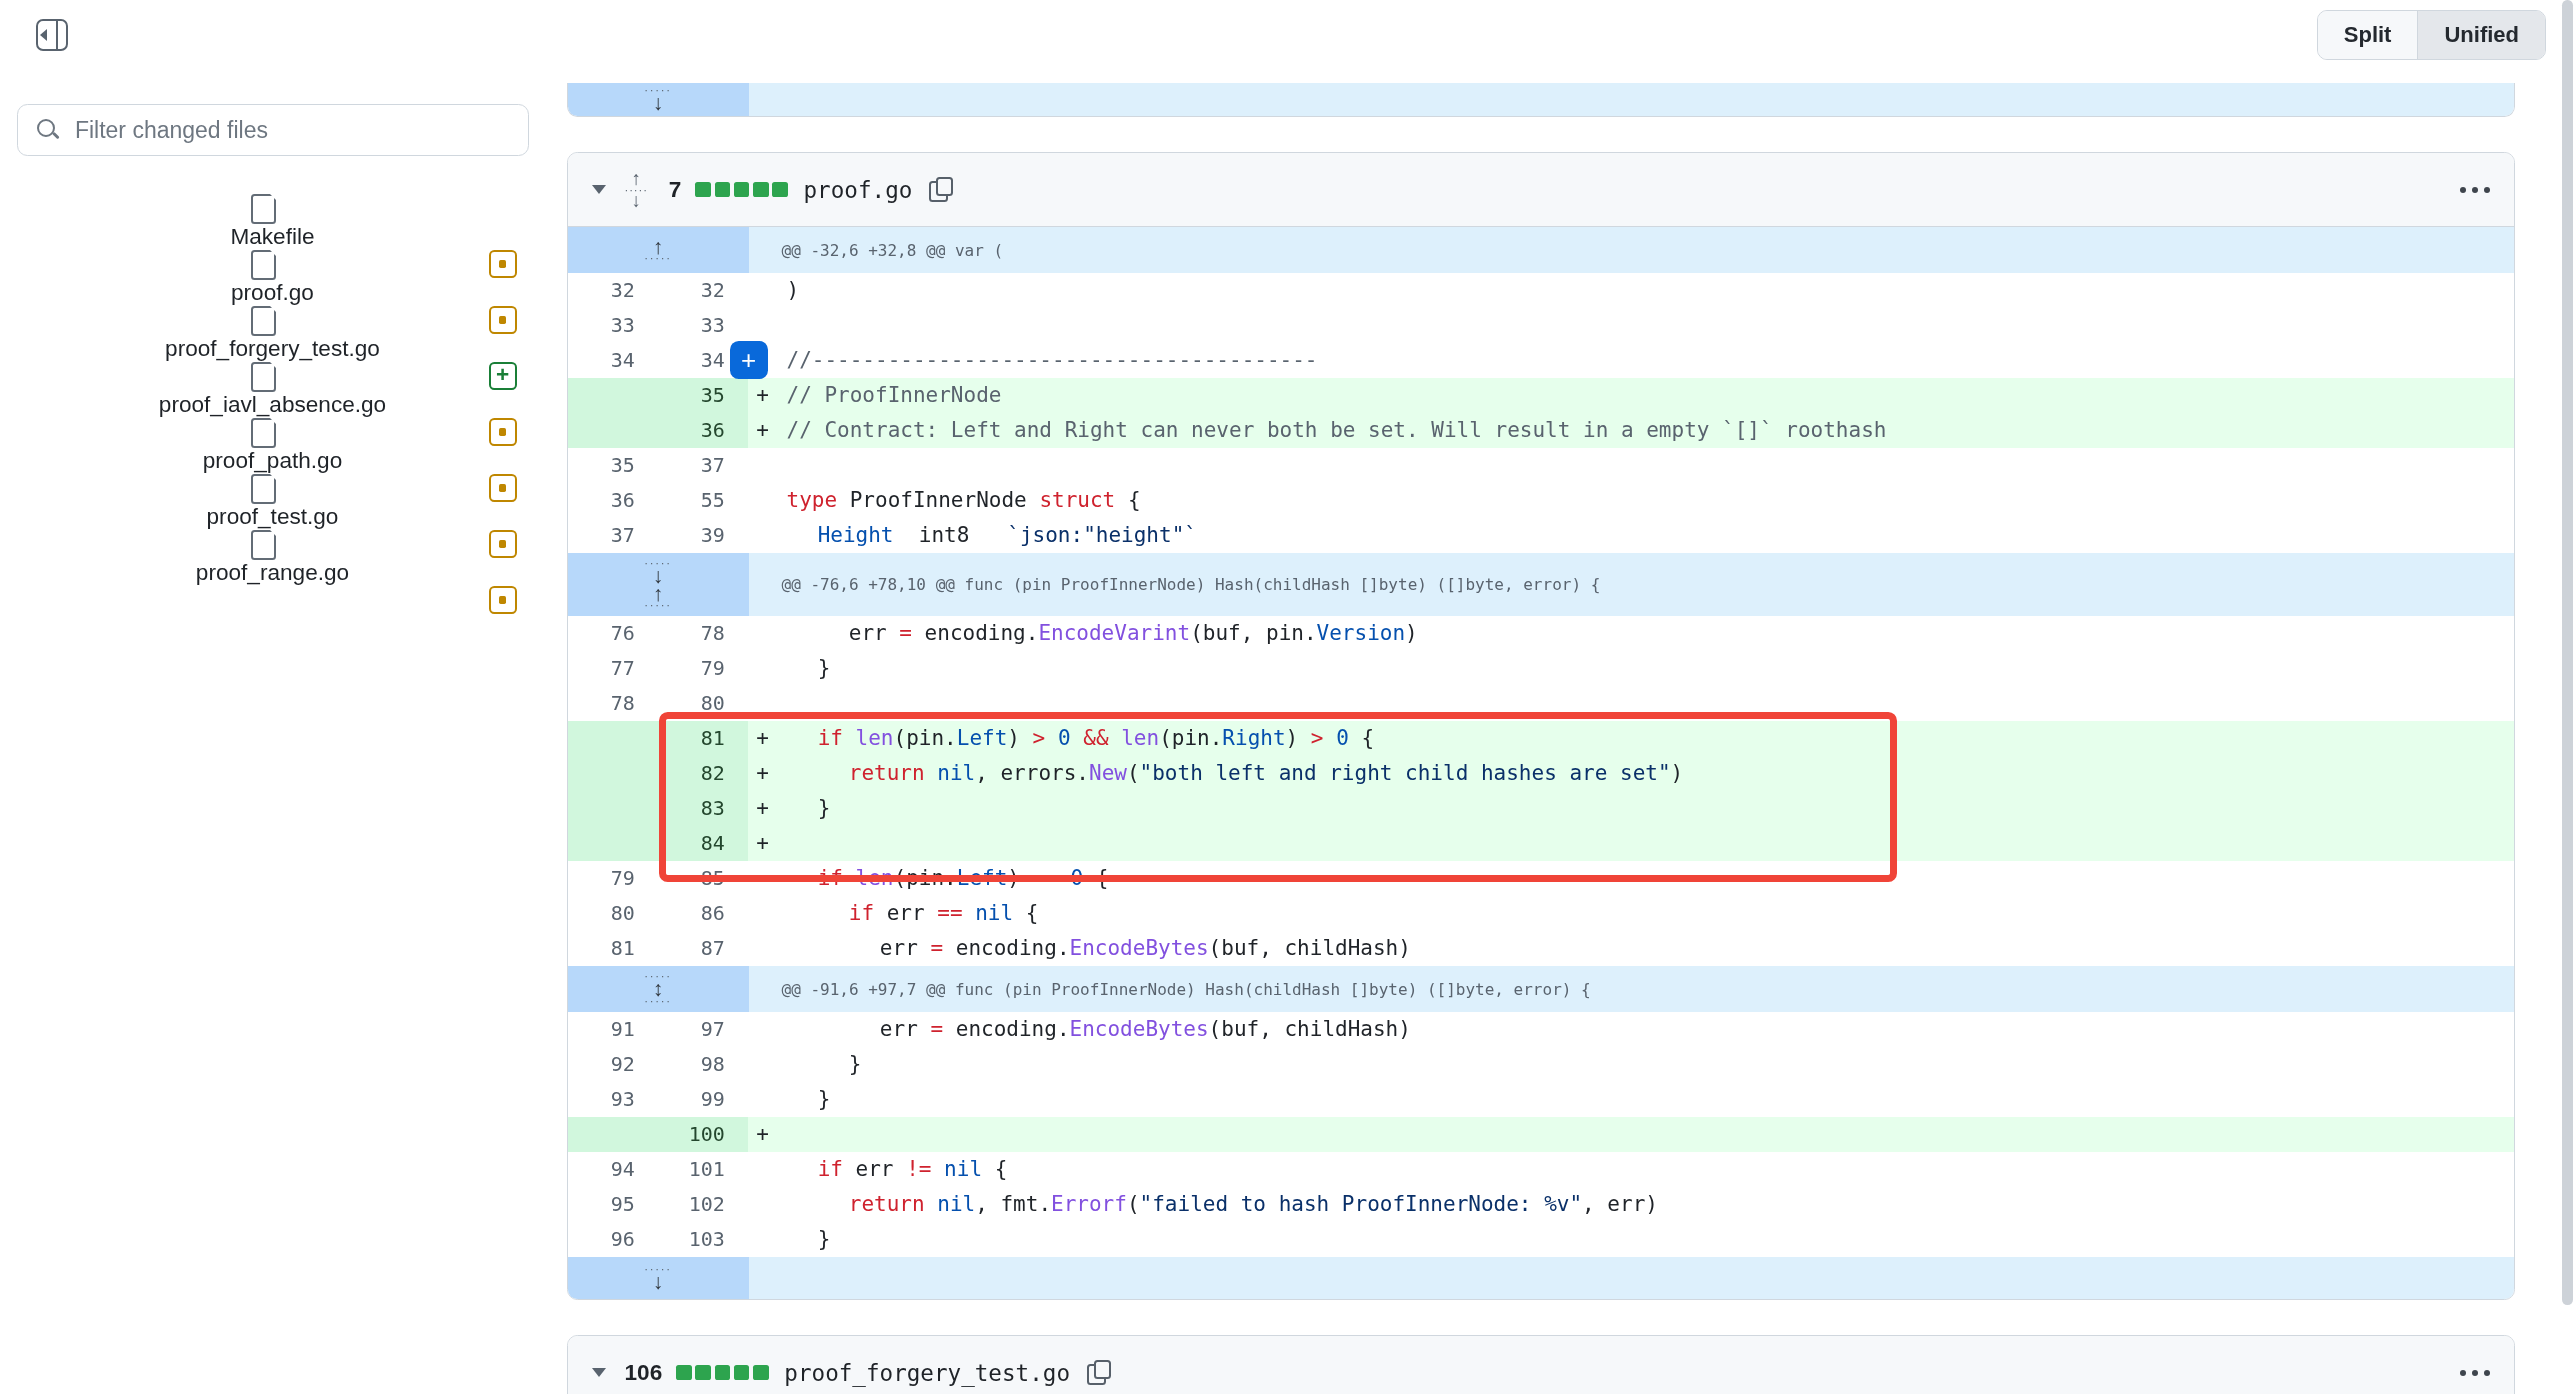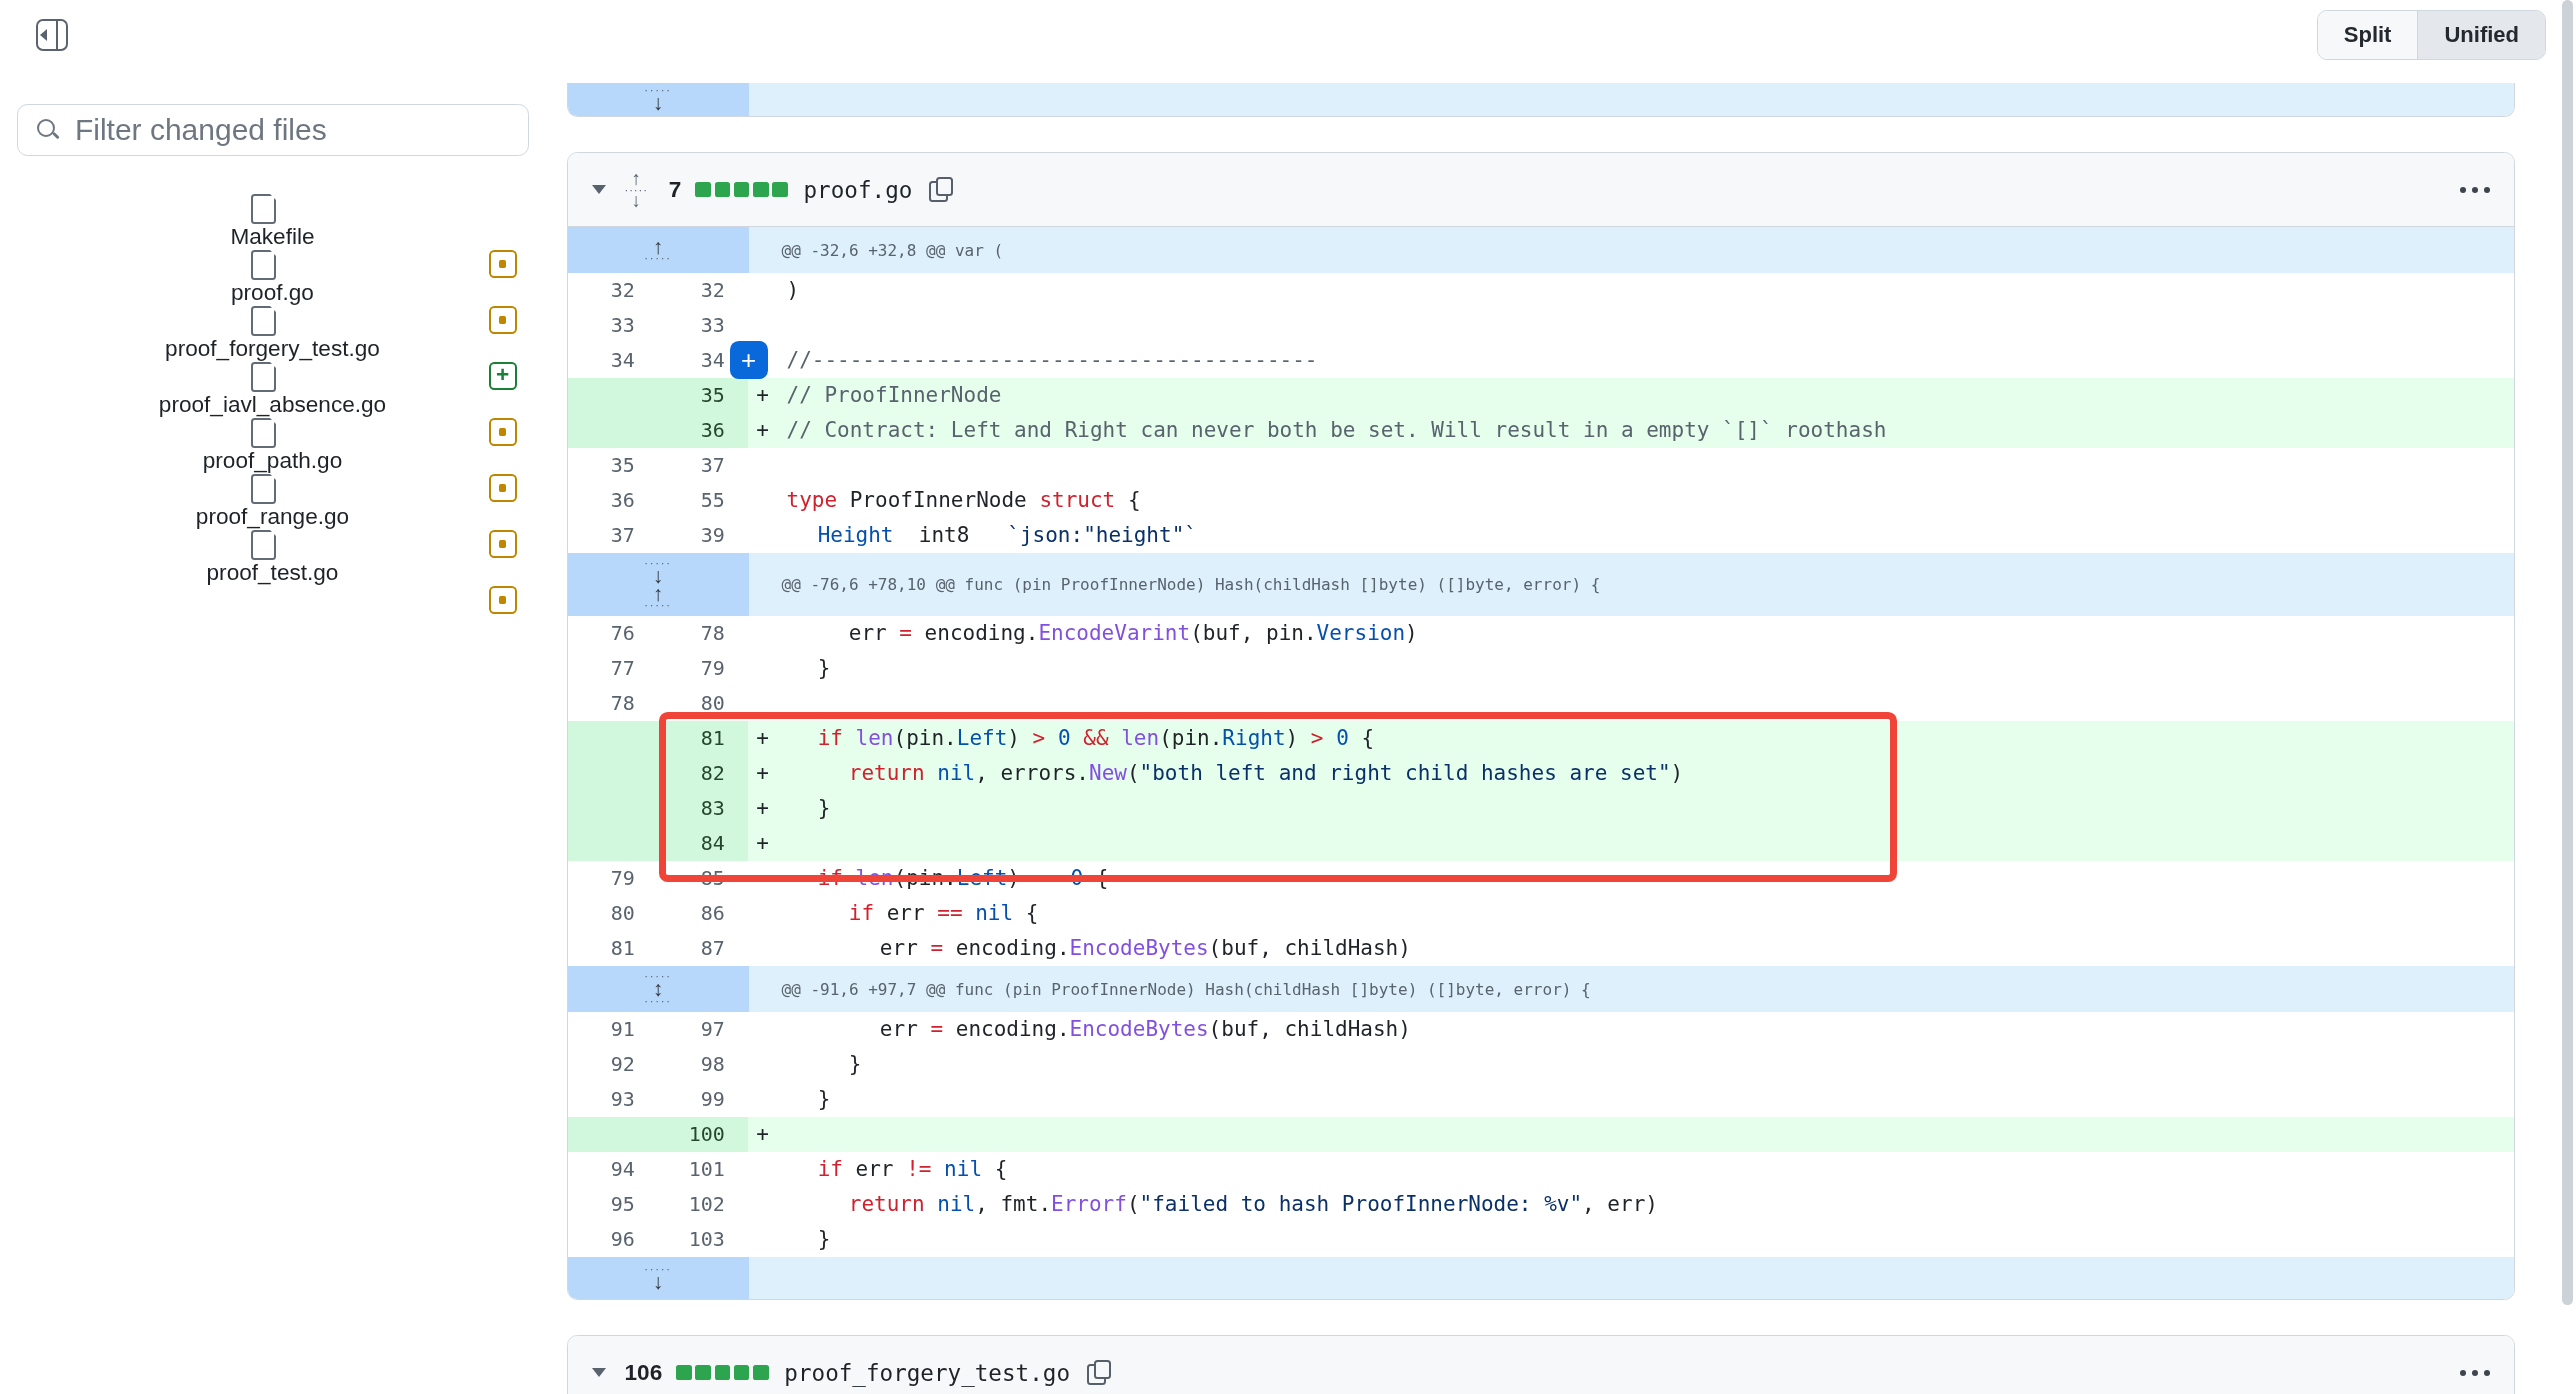--- a/index.html
+++ b/index.html
@@ -23,21 +23,21 @@
   
   .content{display:flex;align-items:flex-start;}
   .sidebar{width:512px;margin-left:16.5px;padding-top:34px;flex:none;}
   .main{flex:none;width:1948px;margin-left:38px;padding-top:13px;}
 
   
   .filter{display:flex;align-items:center;height:50px;border:0.9px solid #d0d7de;border-radius:10.4px;background:#fff;padding:0 17.4px;}
   .search-ic{position:relative;width:26px;height:26px;margin-right:12px;flex:none;}
   .search-ic::before{content:"";position:absolute;left:1.7px;top:1.7px;width:14px;height:14px;border:2.6px solid #6e7781;border-radius:50%;}
   .search-ic::after{content:"";position:absolute;left:17.4px;top:17.4px;width:7.8px;height:2.6px;background:#6e7781;transform:rotate(45deg);border-radius:1.7px;}
-  .filter input{border:none;outline:none;flex:1;font-family:"Liberation Sans",sans-serif;font-size:30px;color:#1f2328;background:transparent;}
+  .filter input{border:none;outline:none;flex:1;font-family:"Liberation Sans",sans-serif;font-size:23px;color:#1f2328;background:transparent;}
   .filter input::placeholder{color:#6e7781;}
   .filetree{list-style:none;margin:38px 0 0 0;padding:0;}
   .filetree li{display:flex;align-items:center;height:56px;padding:0 12px 0 12px;border-radius:8.7px;cursor:pointer;flex-direction:column;}
   .doc-ic{position:relative;width:21px;height:26px;border:2.6px solid #636c76;border-radius:3.5px;margin-right:17.4px;flex:none;}
   .doc-ic::after{content:"";position:absolute;top:-2.6px;right:-2.6px;width:0;height:0;
       border-top:8.7px solid #fff;border-left:8.7px solid transparent;}
   .fname{font-size:22.6px;color:#1f2328;}
   .status{margin-left:auto;width:24px;height:24px;border-radius:5.2px;position:relative;flex:none;}
   .status.modified{border:2.6px solid #bf8700;}
   .status.modified::after{content:"";position:absolute;left:50%;top:50%;width:7.8px;height:7.8px;margin:-3.9px 0 0 -3.9px;border-radius:1.7px;background:#bf8700;}
@@ -146,26 +146,26 @@
             <span class="fname">proof_iavl_absence.go</span>
             <span class="status modified"></span>
           </li>
           <li>
             <span class="doc-ic"></span>
             <span class="fname">proof_path.go</span>
             <span class="status modified"></span>
           </li>
           <li>
             <span class="doc-ic"></span>
+            <span class="fname">proof_test.go</span>
+            <span class="status modified"></span>
+          </li>
+          <li>
+            <span class="doc-ic"></span>
             <span class="fname">proof_range.go</span>
-            <span class="status modified"></span>
-          </li>
-          <li>
-            <span class="doc-ic"></span>
-            <span class="fname">proof_test.go</span>
             <span class="status modified"></span>
           </li>
         </ul>
     </aside>
 
     <main class="main">
 
       <div class="card-tail">
         <div class="gut">
           <span class="exp-ic">

